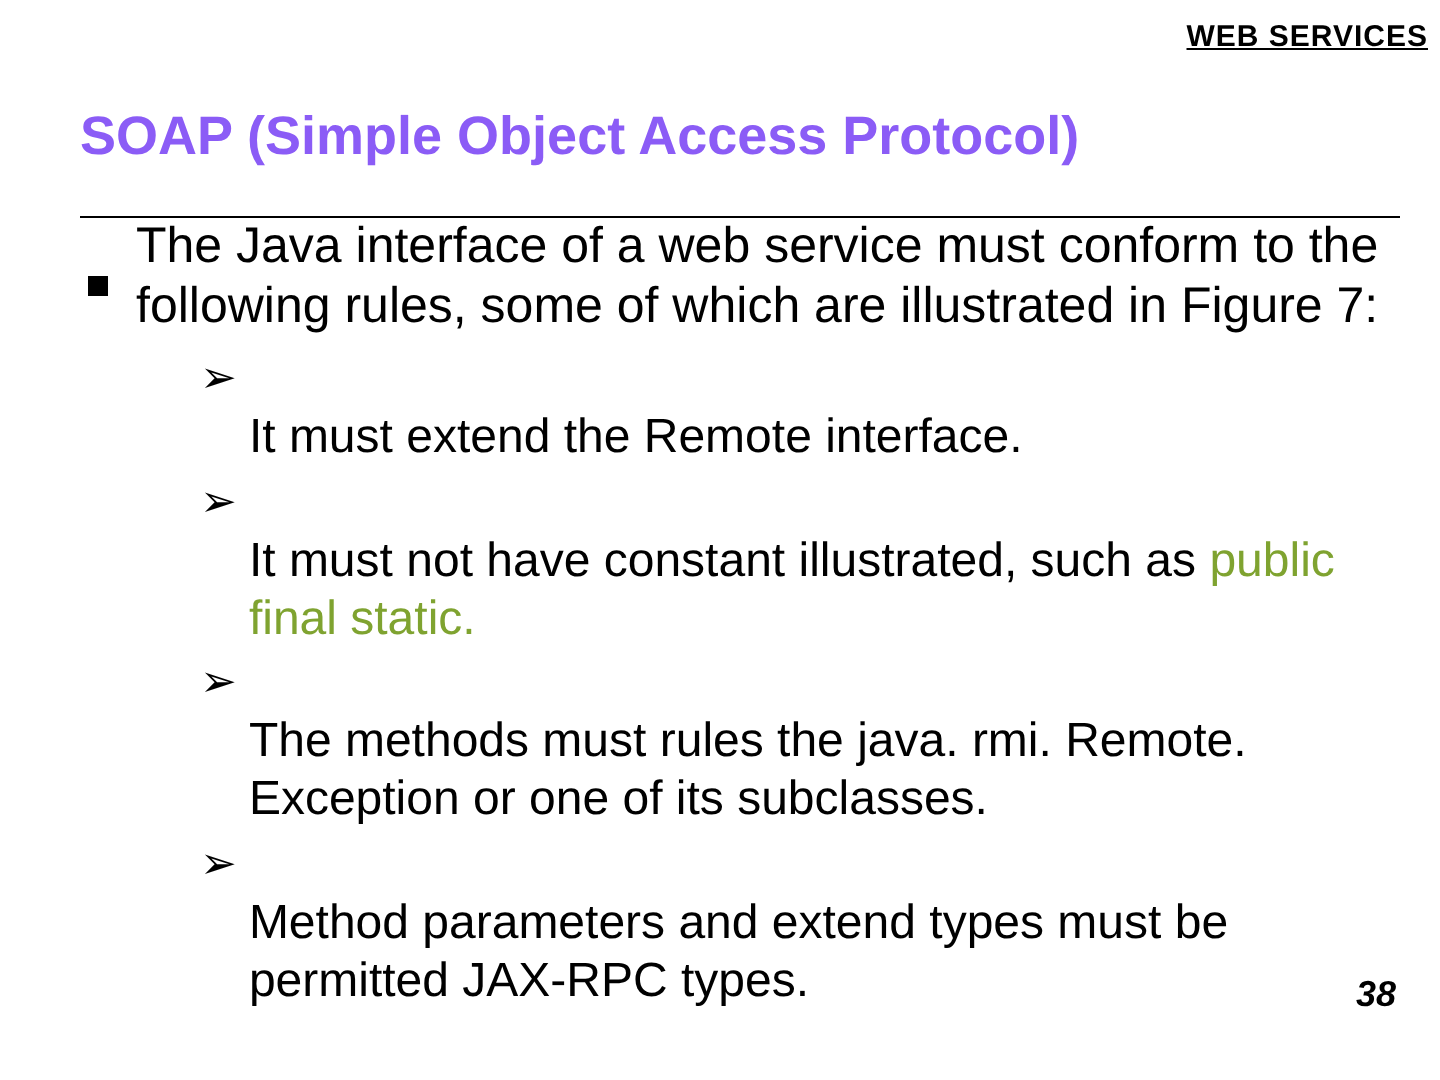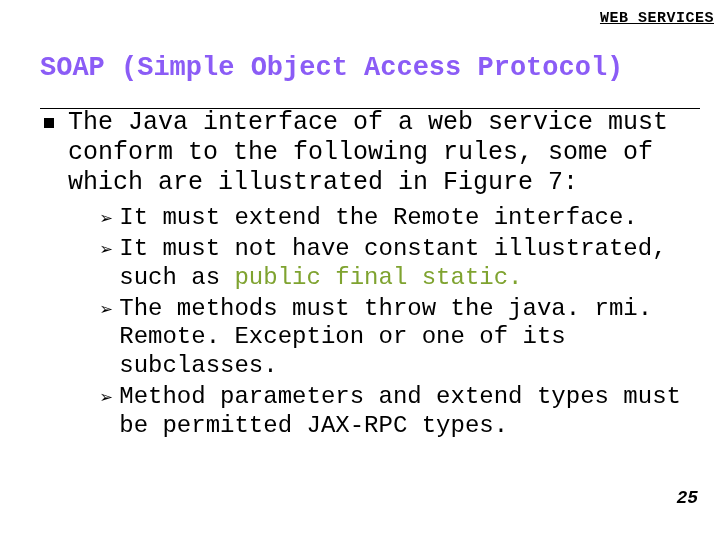--- a/index.html
+++ b/index.html
@@ -9,21 +9,20 @@
     height: 540px;
     background: #ffffff;
     font-family: Arial, Helvetica, sans-serif;
     overflow: hidden;
   }
   .slide {
     position: relative;
     width: 720px;
     height: 524px;
     box-sizing: border-box;
-    font-family: Liberation Mono, monospace;
   }
   .header-label {
     position: absolute;
     top: 10px;
     right: 6px;
     font-size: 15px;
     font-weight: bold;
     text-decoration: underline;
     color: #000;
     letter-spacing: 0.5px;
@@ -41,21 +40,21 @@
     line-height: 1.1;
   }
   .body {
     position: absolute;
     top: 108px;
     left: 44px;
     right: 20px;
   }
   .bullet-row {
     display: flex;
-    align-items: flex-start;
+    align-items: center;
     margin-bottom: 4px;
   }
   .bullet-sq {
     width: 10px;
     height: 10px;
     background: #000;
     margin-top: 10px;
     margin-right: 14px;
     flex: 0 0 auto;
   }
@@ -77,20 +76,21 @@
     font-size: 22px;
     color: #000;
     margin-right: 6px;
     margin-top: 2px;
     flex: 0 0 auto;
   }
   .sub-text {
     font-size: 24px;
     color: #000;
     line-height: 1.2;
+    margin-top: 31px;
   }
   .accent {
     color: #7fa330;
   }
   .footer {
     position: absolute;
     bottom: 20px;
     left: 44px;
     font-size: 10px;
     color: #000;
@@ -127,24 +127,24 @@
         <div class="sub-text">It must extend the Remote interface.</div>
       </div>
       <div class="sub-row">
         <div class="arrow">➢</div>
         <div class="sub-text">
           <span>It must not have constant illustrated, such as </span><span class="accent">public final static.</span>
         </div>
       </div>
       <div class="sub-row">
         <div class="arrow">➢</div>
-        <div class="sub-text">The methods must throw the java. rmi. Remote. Exception or one of its subclasses.</div>
+        <div class="sub-text">The methods must rules the java. rmi. Remote. Exception or one of its subclasses.</div>
       </div>
       <div class="sub-row">
         <div class="arrow">➢</div>
         <div class="sub-text">Method parameters and extend types must be permitted JAX-RPC types.</div>
       </div>
     </div>
   </div>
 
-  <div class="page-num">25</div>
+  <div class="page-num">38</div>
 
 </div>
 
 </body></html>

